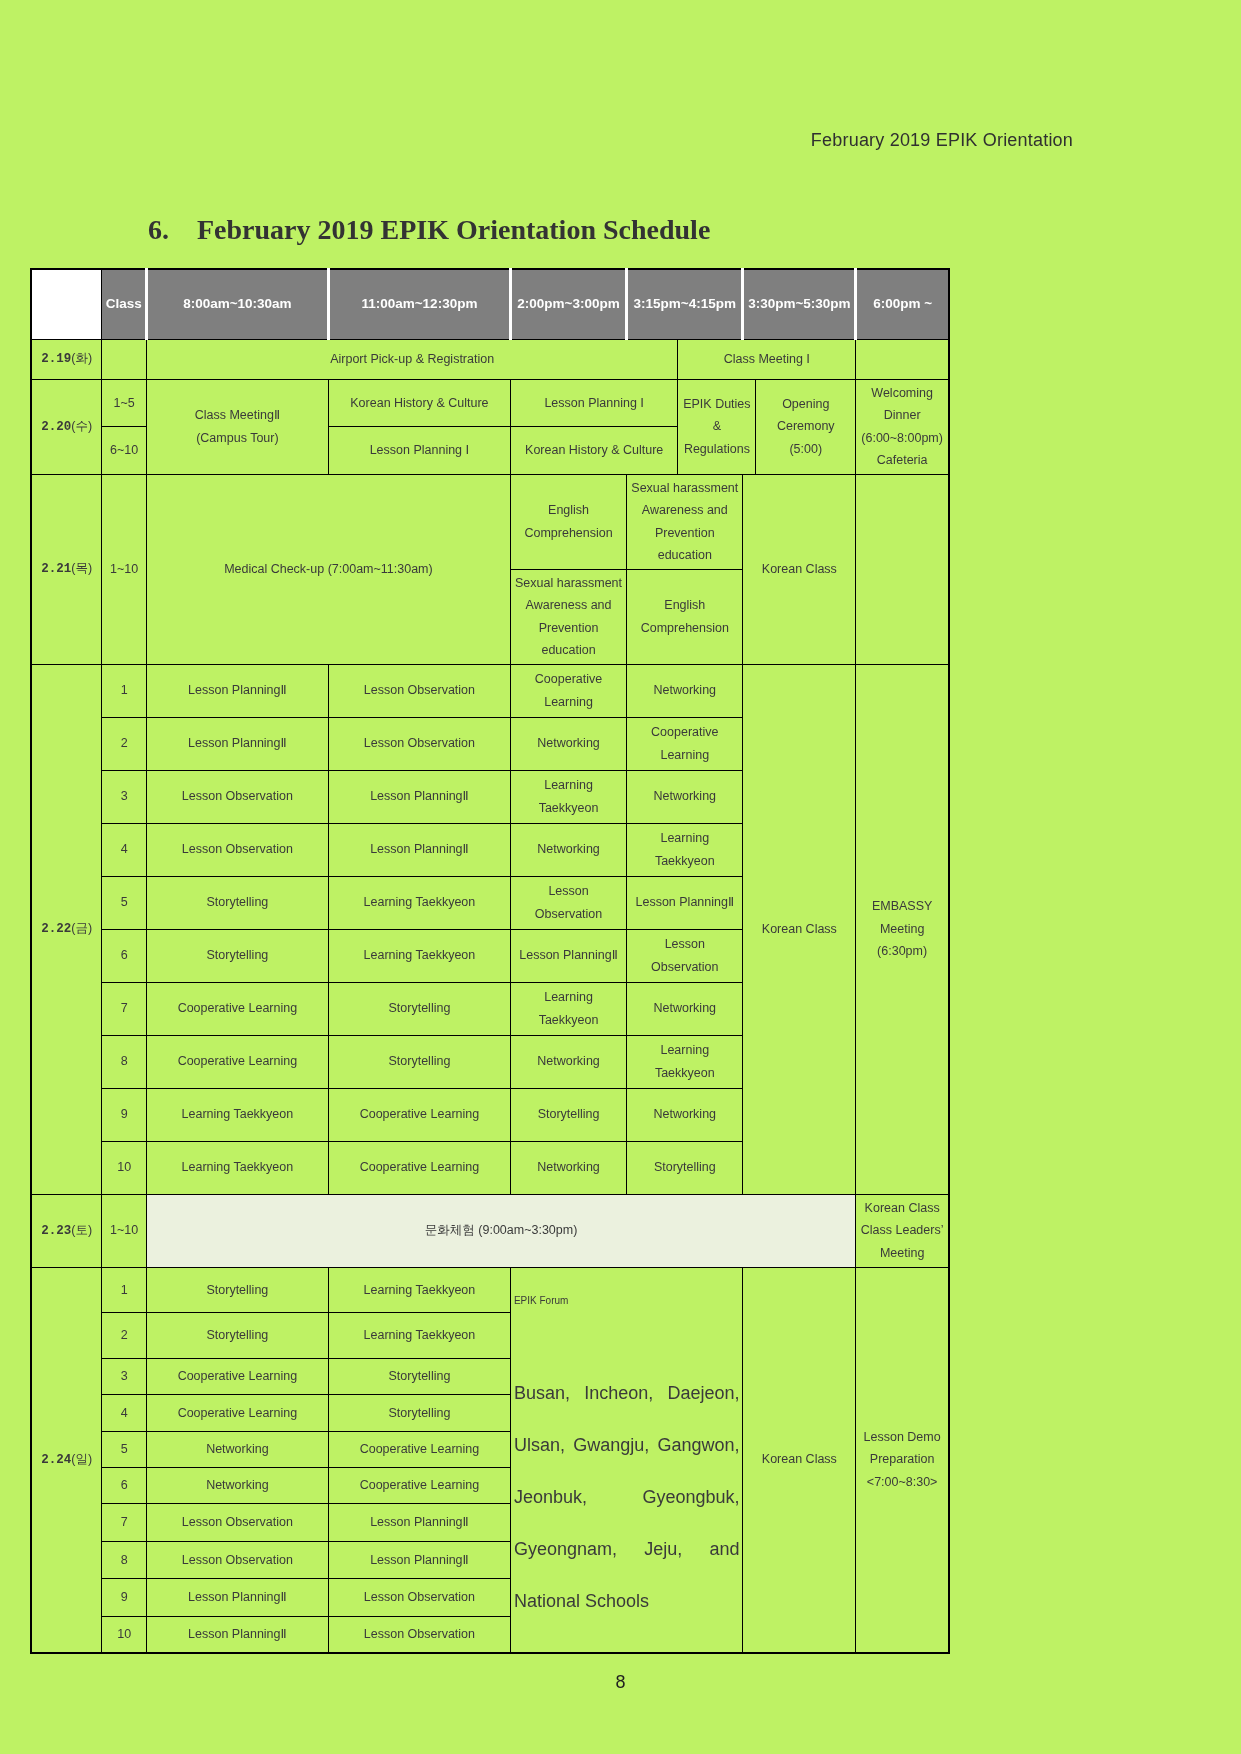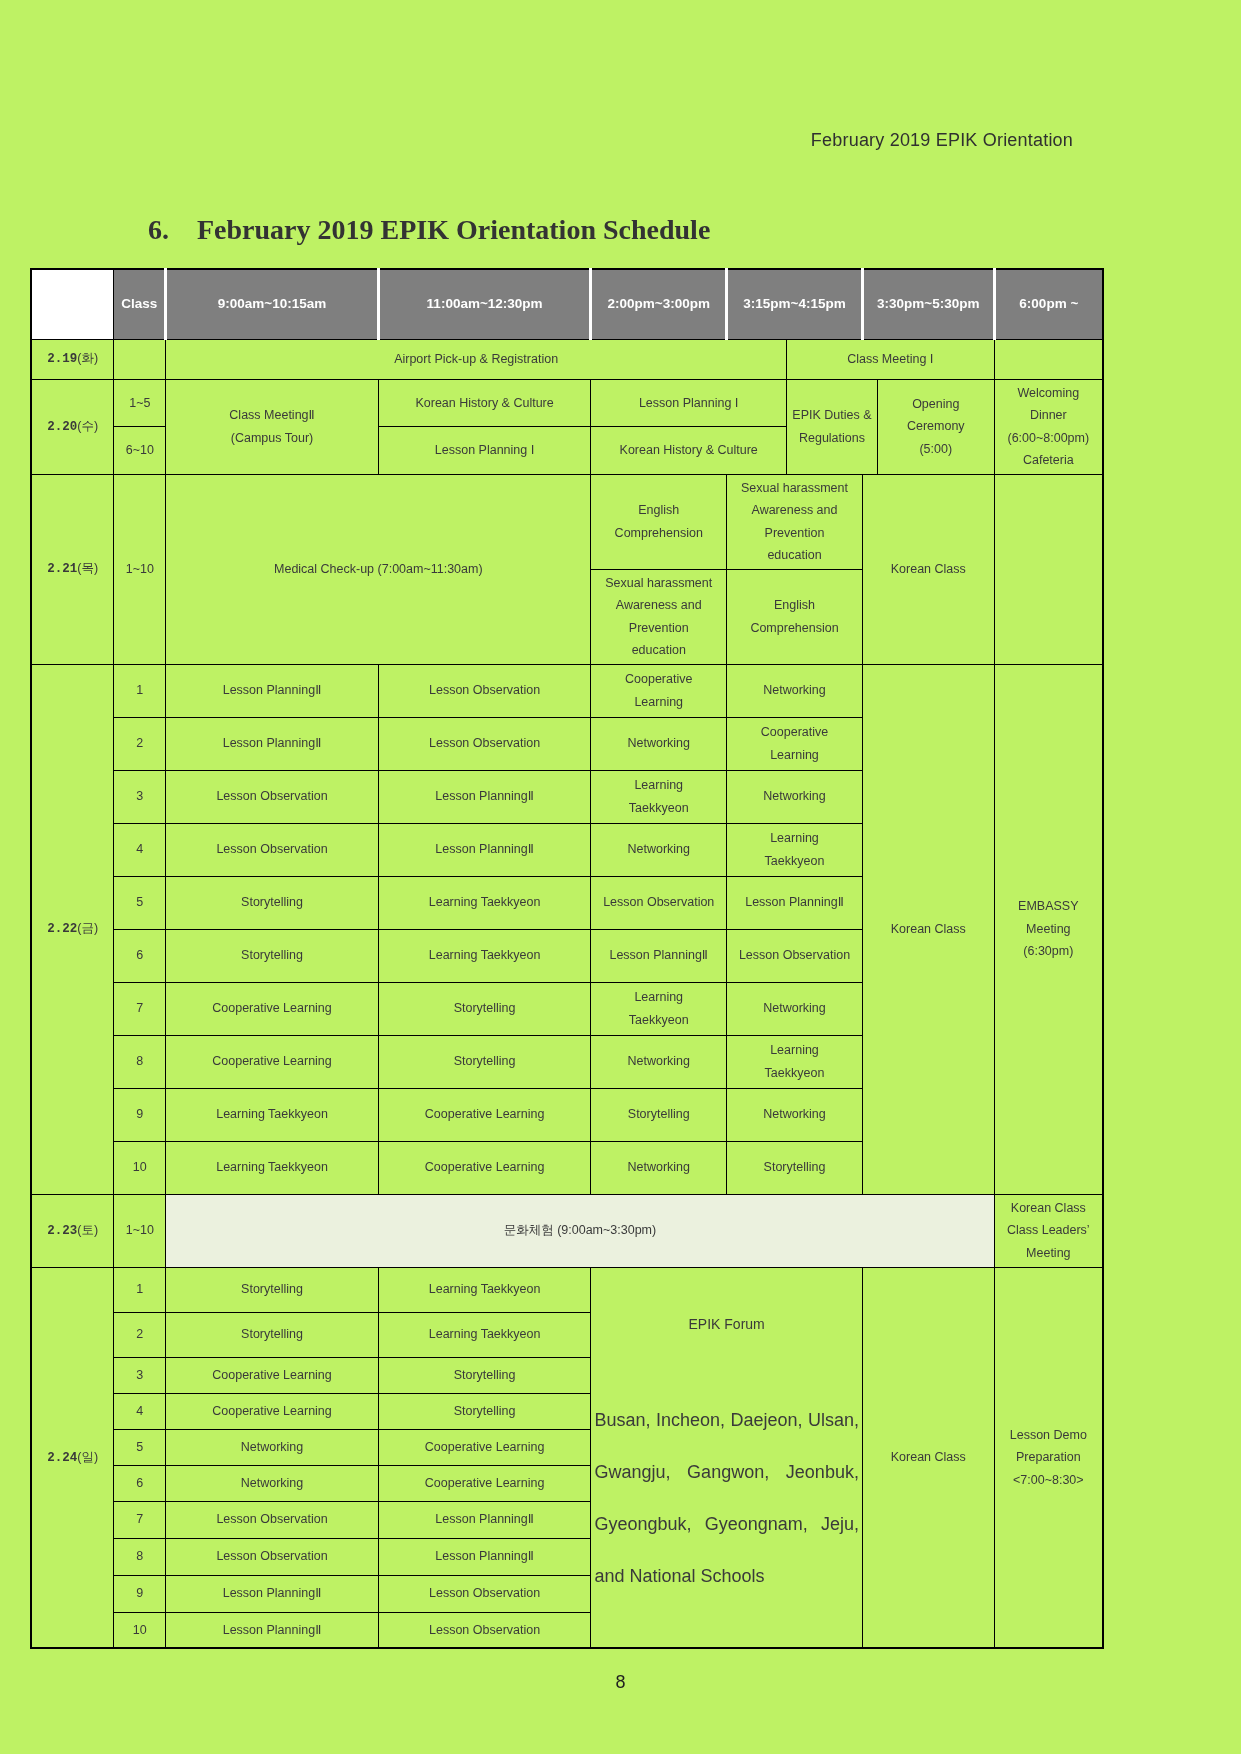--- a/index.html
+++ b/index.html
@@ -9,42 +9,42 @@
   }
   .header-right{
     position:absolute;top:130px;right:168px;font-size:18px;color:#303030;letter-spacing:.2px;
   }
   .title{
     position:absolute;top:178px;left:148px;font-family:"Liberation Serif","DejaVu Serif",serif;
     font-weight:bold;font-size:28px;color:#333333;white-space:nowrap;margin-top:36px;
   }
   .title .no{display:inline-block;margin-right:28px;}
   table.schedule{
-    position:absolute;left:30px;top:268px;width:1074px;
+    position:absolute;left:30px;top:268px;width:920px;
     border-collapse:collapse;table-layout:fixed;border:2px solid #000;
   }
   .schedule td,.schedule th{
     border:1.5px solid #000;text-align:center;vertical-align:middle;
     font-size:12.5px;font-weight:normal;line-height:1.8;color:#3a3a3a;
     padding:2px 3px;white-space:pre-line;overflow:hidden;
   }
   .schedule th.gray{
     background:#7f7f7f;color:#ffffff;font-weight:bold;font-size:13.5px;
     border-left:3px solid #ffffff;border-bottom:1.5px solid #000;
   }
   .schedule th.gray.first{border-left:1.5px solid #000;}
   .schedule td.corner{background:#ffffff;}
   .date{font-size:13.5px;white-space:nowrap;}
   .date b{font-weight:bold;font-family:Liberation Mono, monospace;}
   .clsnum{font-size:13px;}
   .red{color:#ff0000;}
   .blue{color:#2828f0;}
   .green-cell{background:#ebf1de;}
   .forum-cell{vertical-align:top;padding:42px 16px 8px 16px;}
-  .forum-title{text-align:center;font-size:14px;margin-bottom:34px;}
+  .forum-title{text-align:left;font-size:10px;margin-bottom:34px;}
   .forum-body{text-align:justify;text-justify:inter-word;font-size:18px;line-height:2.9;}
   .page-number{
     position:absolute;top:1672px;left:0;width:1241px;text-align:center;
     font-size:18px;color:#1f1f1f;
   }
 </style>
 </head>
 <body>
 
 <div class="page">
@@ -66,21 +66,21 @@
         <col style="width:7.08%">
         <col style="width:1.40%">
         <col style="width:10.89%">
         <col style="width:10.15%">
     </colgroup>
     <tbody>
 
       <tr style="height:70px">
         <td class="corner"></td>
         <th class="gray first">Class</th>
-        <th class="gray">9:00am~10:15am</th>
+        <th class="gray">8:00am~10:30am</th>
         <th class="gray">11:00am~12:30pm</th>
         <th class="gray">2:00pm~3:00pm</th>
         <th class="gray" colspan="2">3:15pm~4:15pm</th>
         <th class="gray" colspan="2">3:30pm~5:30pm</th>
         <th class="gray">6:00pm ~</th>
       </tr>
 
       <tr style="height:40px">
         <td class="date"><b>2.19</b><span>(화)</span></td>
         <td class="clsnum"></td>

